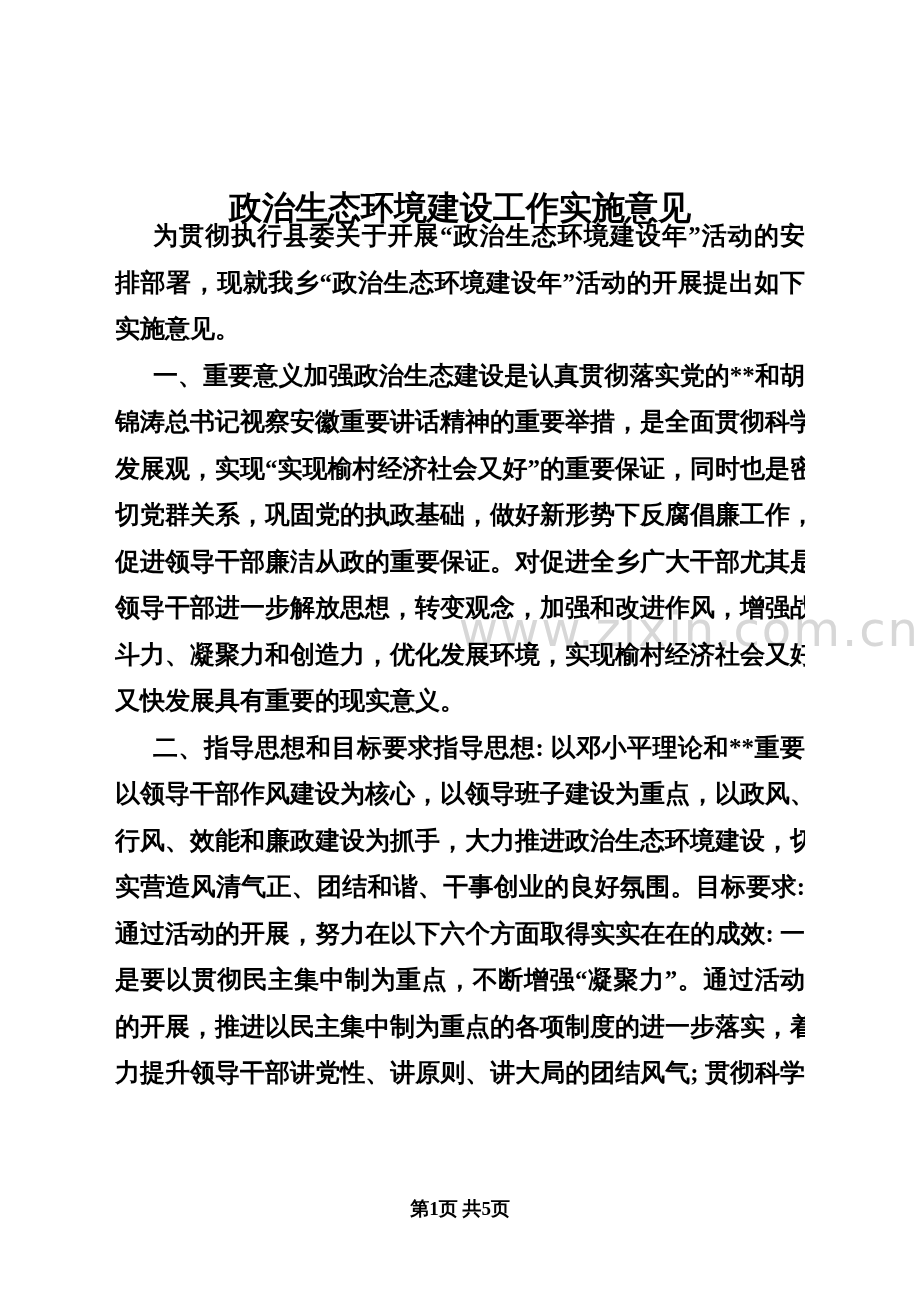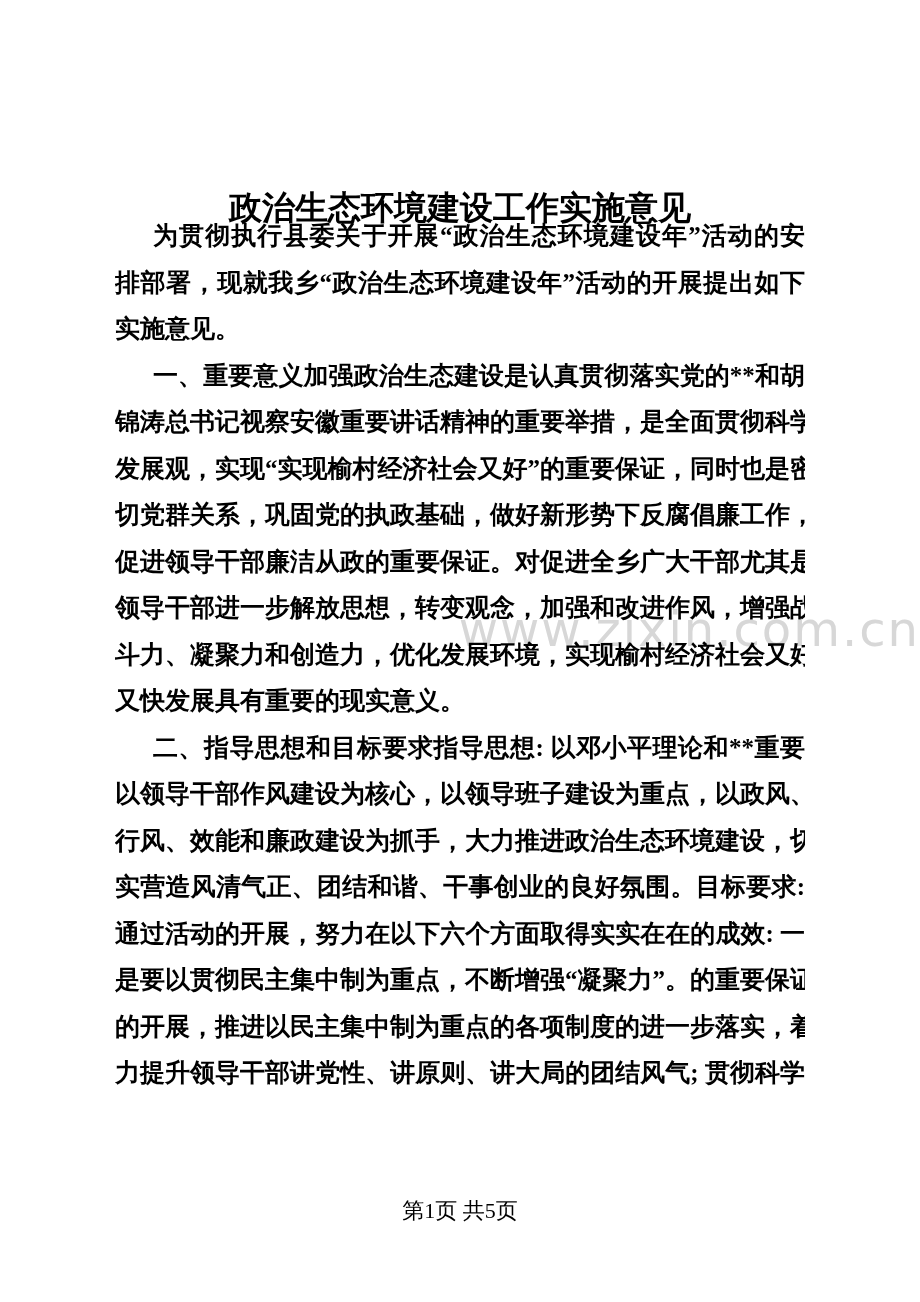--- a/index.html
+++ b/index.html
@@ -67,22 +67,23 @@
   .line.end {
     text-align: right;
     text-align-last: left;
   }
   .footer {
     position: absolute;
     top: 1196px;
     left: 0;
     width: 100%;
     text-align: center;
-    font-size: 22px;
+    font-size: 19px;
     z-index: 1;
+    font-weight: bold;
   }
 </style>
 </head>
 <body>
 
 <div class="page">
 
   <div class="watermark">www.zixin.com.cn</div>
 
   <h1 class="doc-title">政治生态环境建设工作实施意见</h1>
@@ -97,20 +98,20 @@
     <div class="line">切党群关系，巩固党的执政基础，做好新形势下反腐倡廉工作，</div>
     <div class="line">促进领导干部廉洁从政的重要保证。对促进全乡广大干部尤其是</div>
     <div class="line">领导干部进一步解放思想，转变观念，加强和改进作风，增强战</div>
     <div class="line">斗力、凝聚力和创造力，优化发展环境，实现榆村经济社会又好</div>
     <div class="line end">又快发展具有重要的现实意义。</div>
     <div class="line indent">二、指导思想和目标要求指导思想: 以邓小平理论和**重要</div>
     <div class="line">以领导干部作风建设为核心，以领导班子建设为重点，以政风、</div>
     <div class="line">行风、效能和廉政建设为抓手，大力推进政治生态环境建设，切</div>
     <div class="line">实营造风清气正、团结和谐、干事创业的良好氛围。目标要求:</div>
     <div class="line">通过活动的开展，努力在以下六个方面取得实实在在的成效: 一</div>
-    <div class="line">是要以贯彻民主集中制为重点，不断增强“凝聚力”。的重要保证</div>
+    <div class="line">是要以贯彻民主集中制为重点，不断增强“凝聚力”。通过活动</div>
     <div class="line">的开展，推进以民主集中制为重点的各项制度的进一步落实，着</div>
     <div class="line">力提升领导干部讲党性、讲原则、讲大局的团结风气; 贯彻科学</div>
   </div>
 
   <div class="footer">第1页 共5页</div>
 
 </div>
 
 </body></html>

